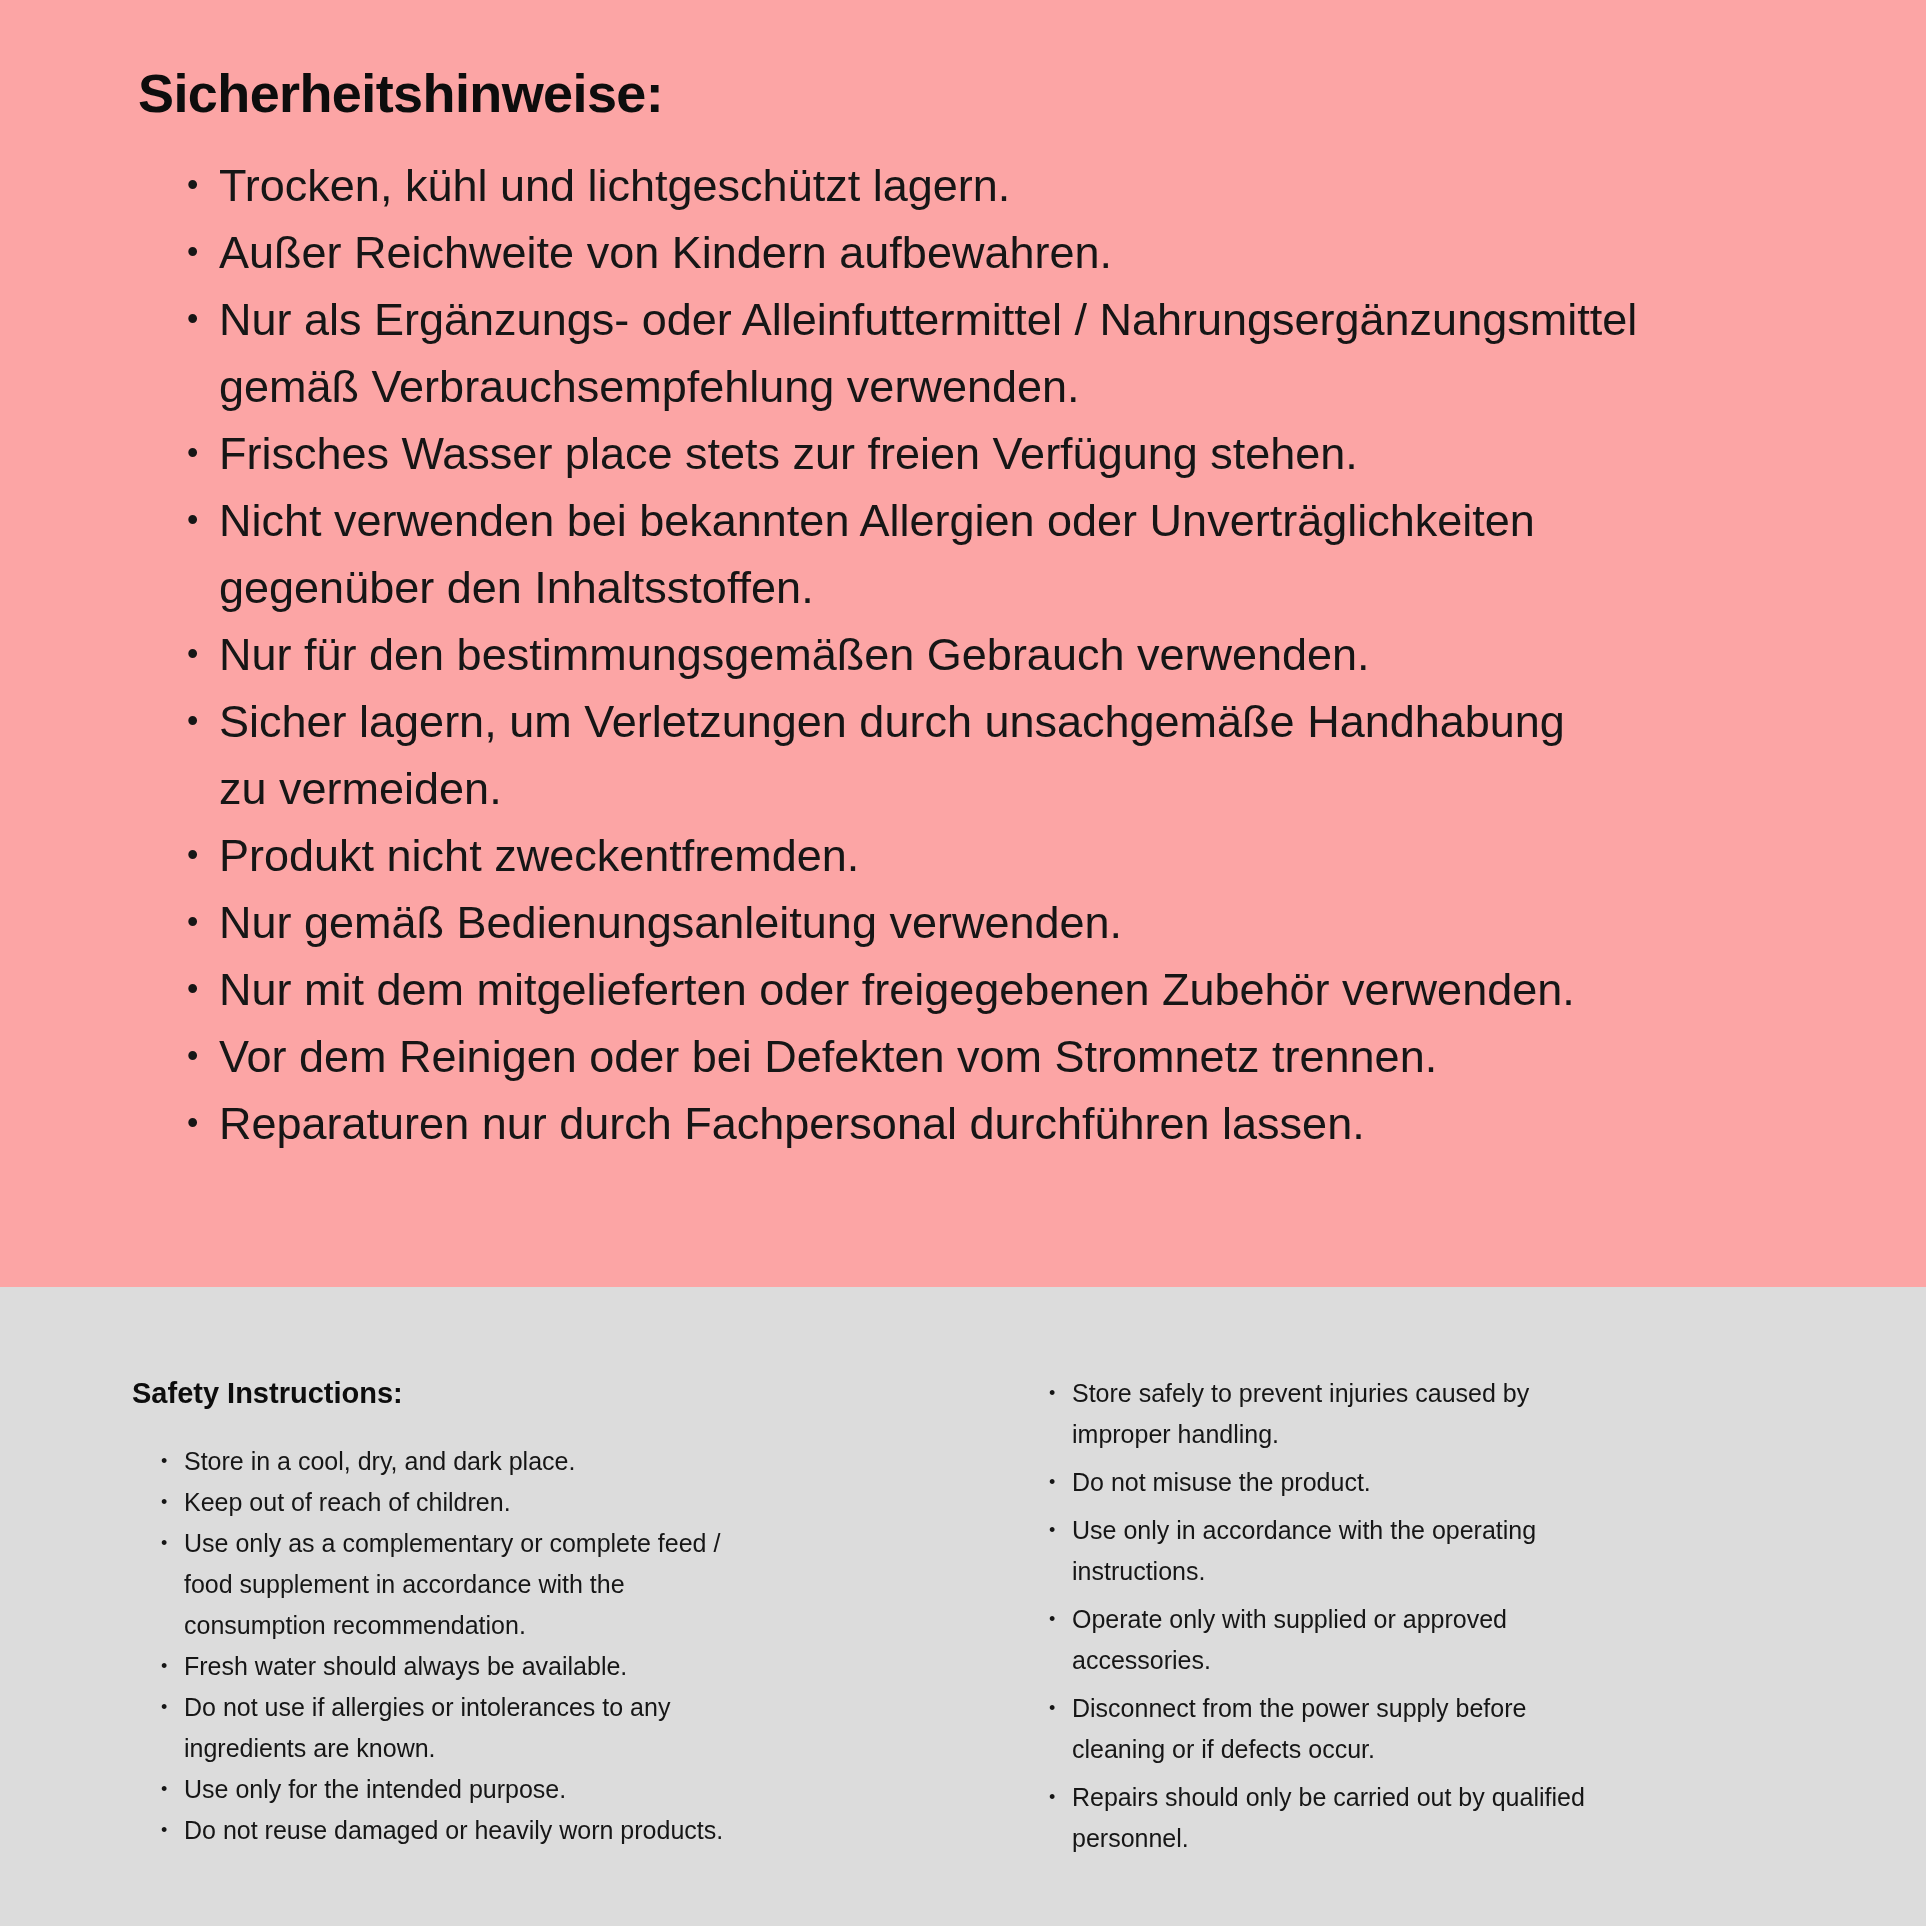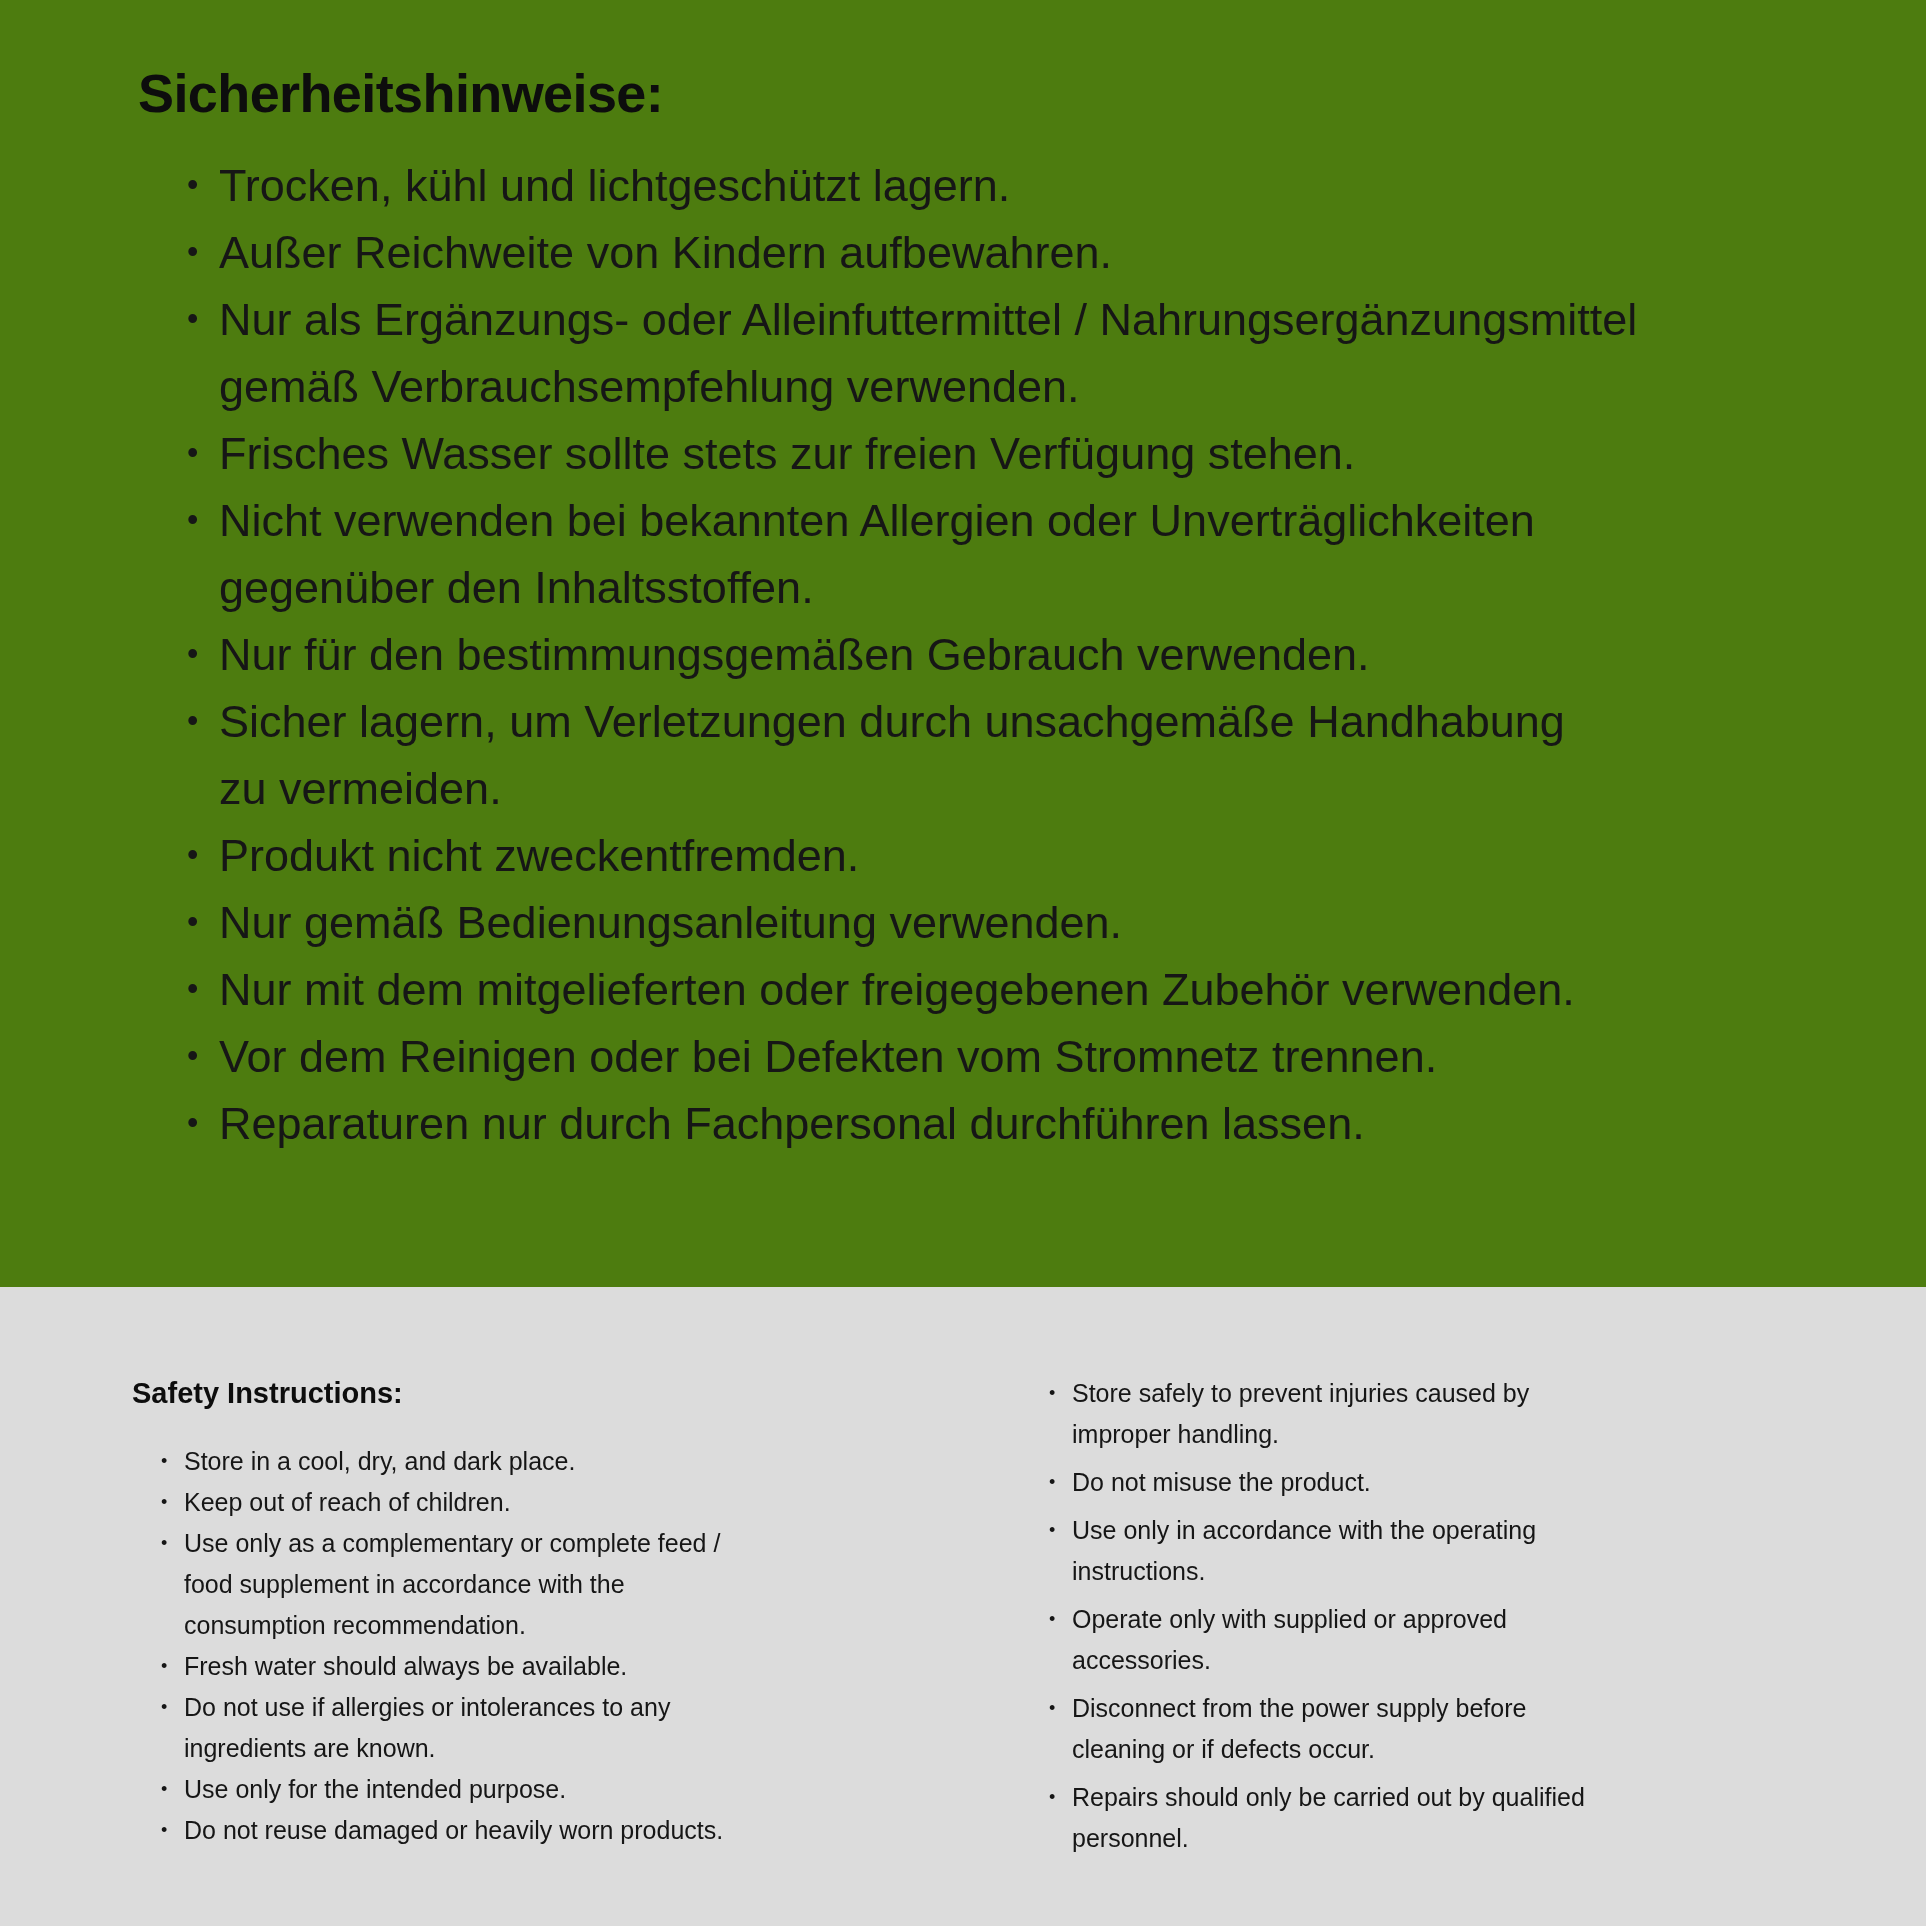--- a/index.html
+++ b/index.html
@@ -9,21 +9,21 @@
     height: 1926px;
     background: #ffffff;
     font-family: "Liberation Sans", sans-serif;
     color: #111111;
     overflow: hidden;
   }
   .page {
     position: relative;
     width: 1926px;
     height: 1926px;
-    background: #4d7c0f;
+    background: #fca5a5;
   }
   .de-title {
     position: absolute;
     left: 138px;
     top: 62px;
     margin: 0;
     font-size: 54px;
     font-weight: 700;
     letter-spacing: -0.6px;
     color: #0d0d0d;
@@ -94,21 +94,21 @@
 
 <div class="page">
 
   <h1 class="de-title">Sicherheitshinweise:</h1>
 
   <ul class="bullets de-list">
     <li>Trocken, kühl und lichtgeschützt lagern.</li>
     <li>Außer Reichweite von Kindern aufbewahren.</li>
     <li>Nur als Ergänzungs- oder Alleinfuttermittel / Nahrungsergänzungsmittel
 gemäß Verbrauchsempfehlung verwenden.</li>
-    <li>Frisches Wasser sollte stets zur freien Verfügung stehen.</li>
+    <li>Frisches Wasser place stets zur freien Verfügung stehen.</li>
     <li>Nicht verwenden bei bekannten Allergien oder Unverträglichkeiten
 gegenüber den Inhaltsstoffen.</li>
     <li>Nur für den bestimmungsgemäßen Gebrauch verwenden.</li>
     <li>Sicher lagern, um Verletzungen durch unsachgemäße Handhabung
 zu vermeiden.</li>
     <li>Produkt nicht zweckentfremden.</li>
     <li>Nur gemäß Bedienungsanleitung verwenden.</li>
     <li>Nur mit dem mitgelieferten oder freigegebenen Zubehör verwenden.</li>
     <li>Vor dem Reinigen oder bei Defekten vom Stromnetz trennen.</li>
     <li>Reparaturen nur durch Fachpersonal durchführen lassen.</li>

